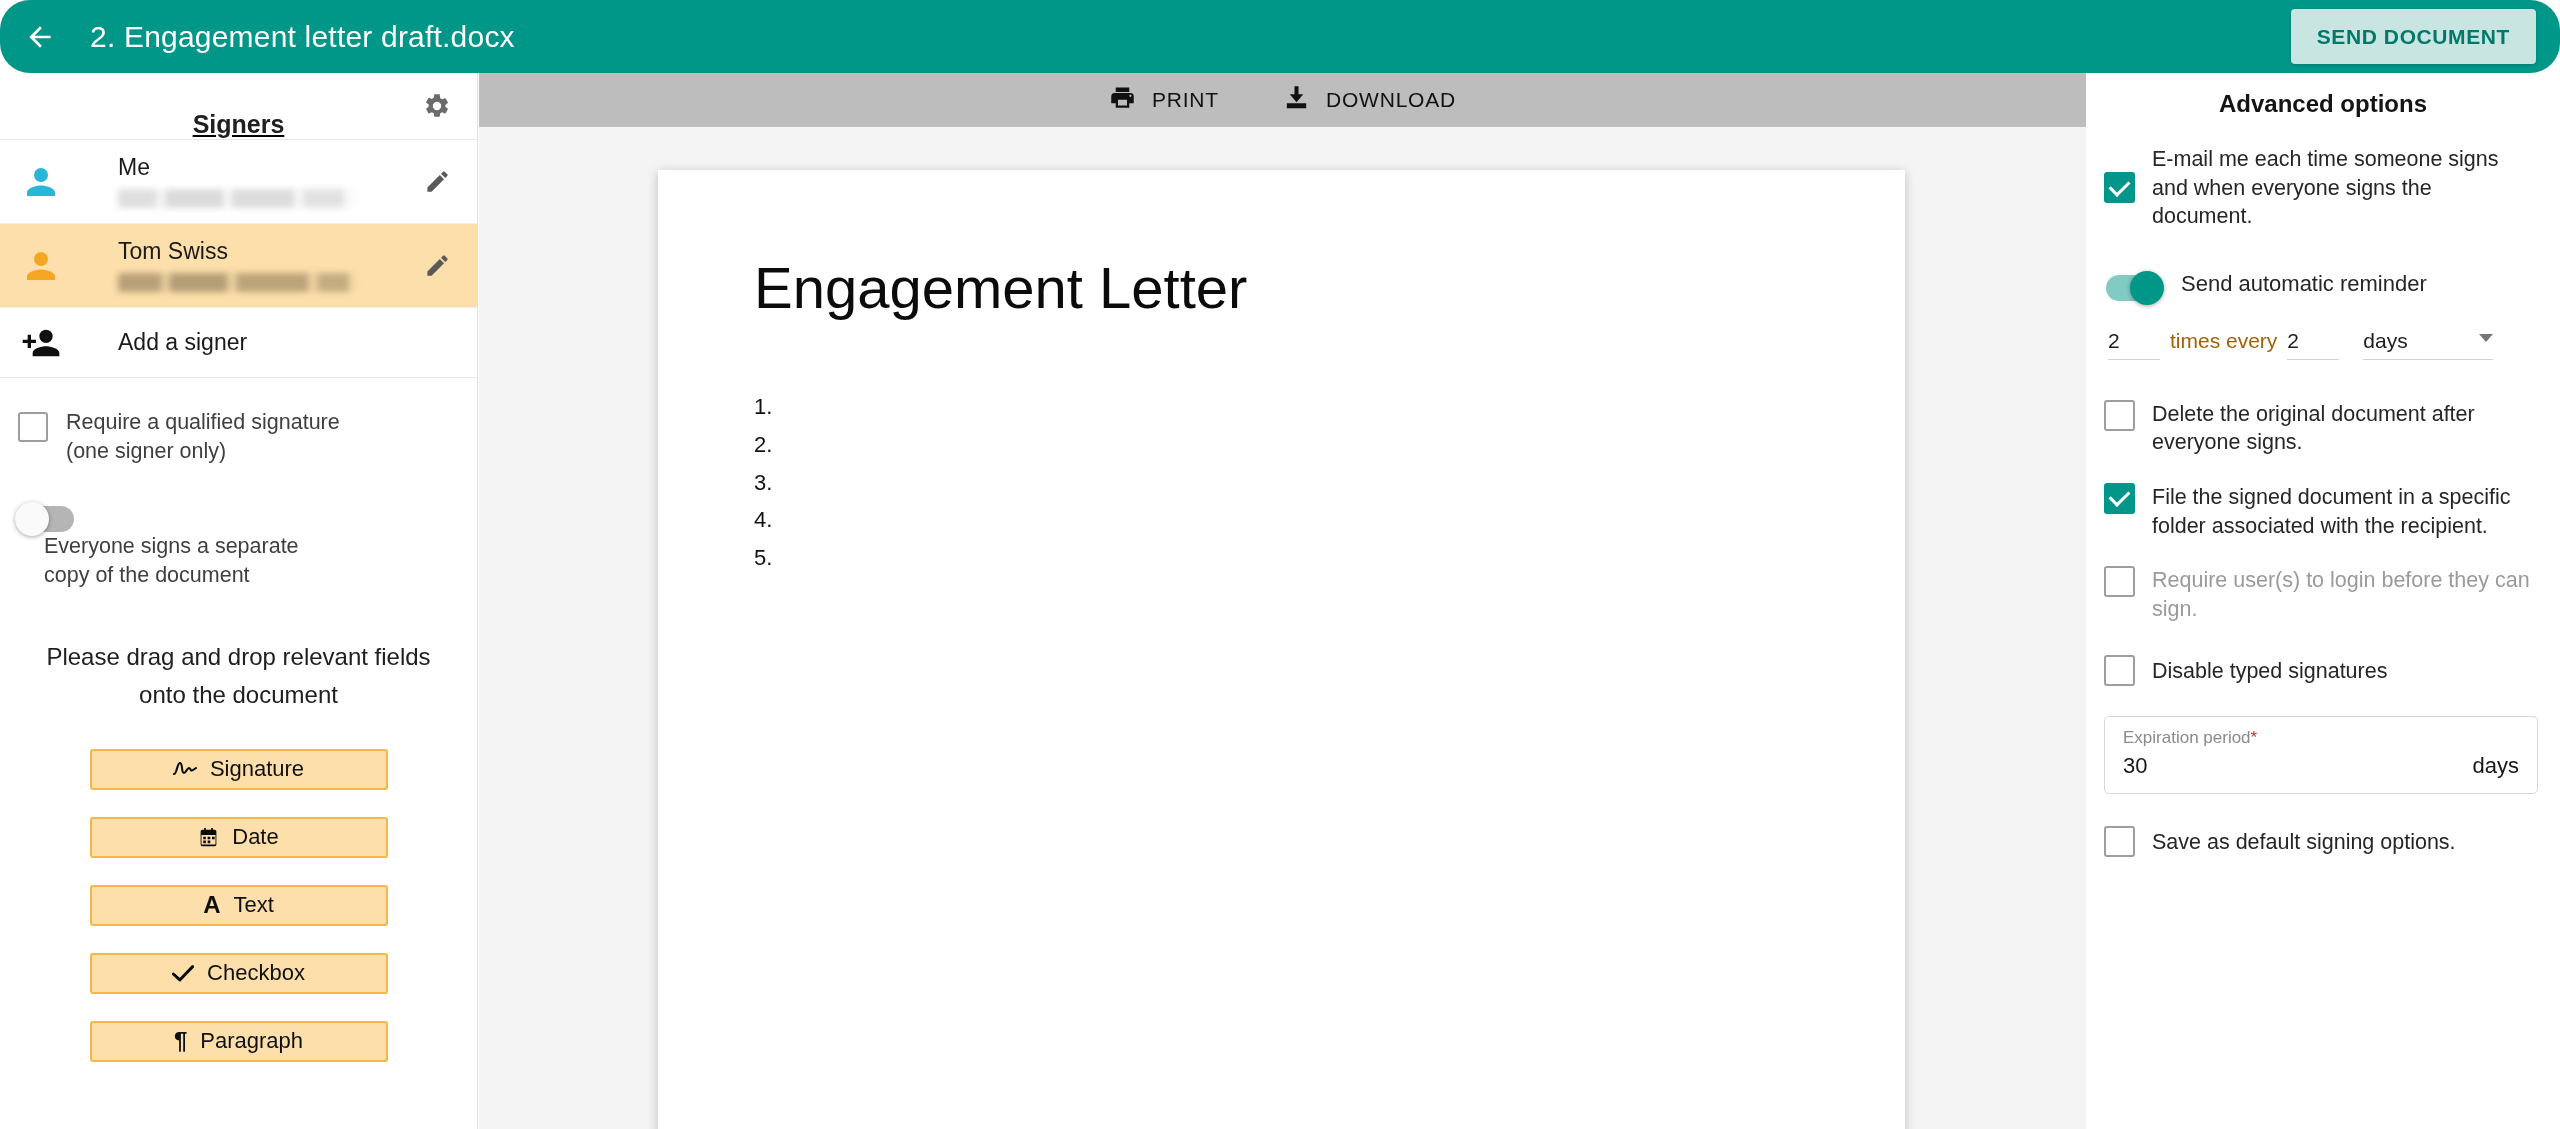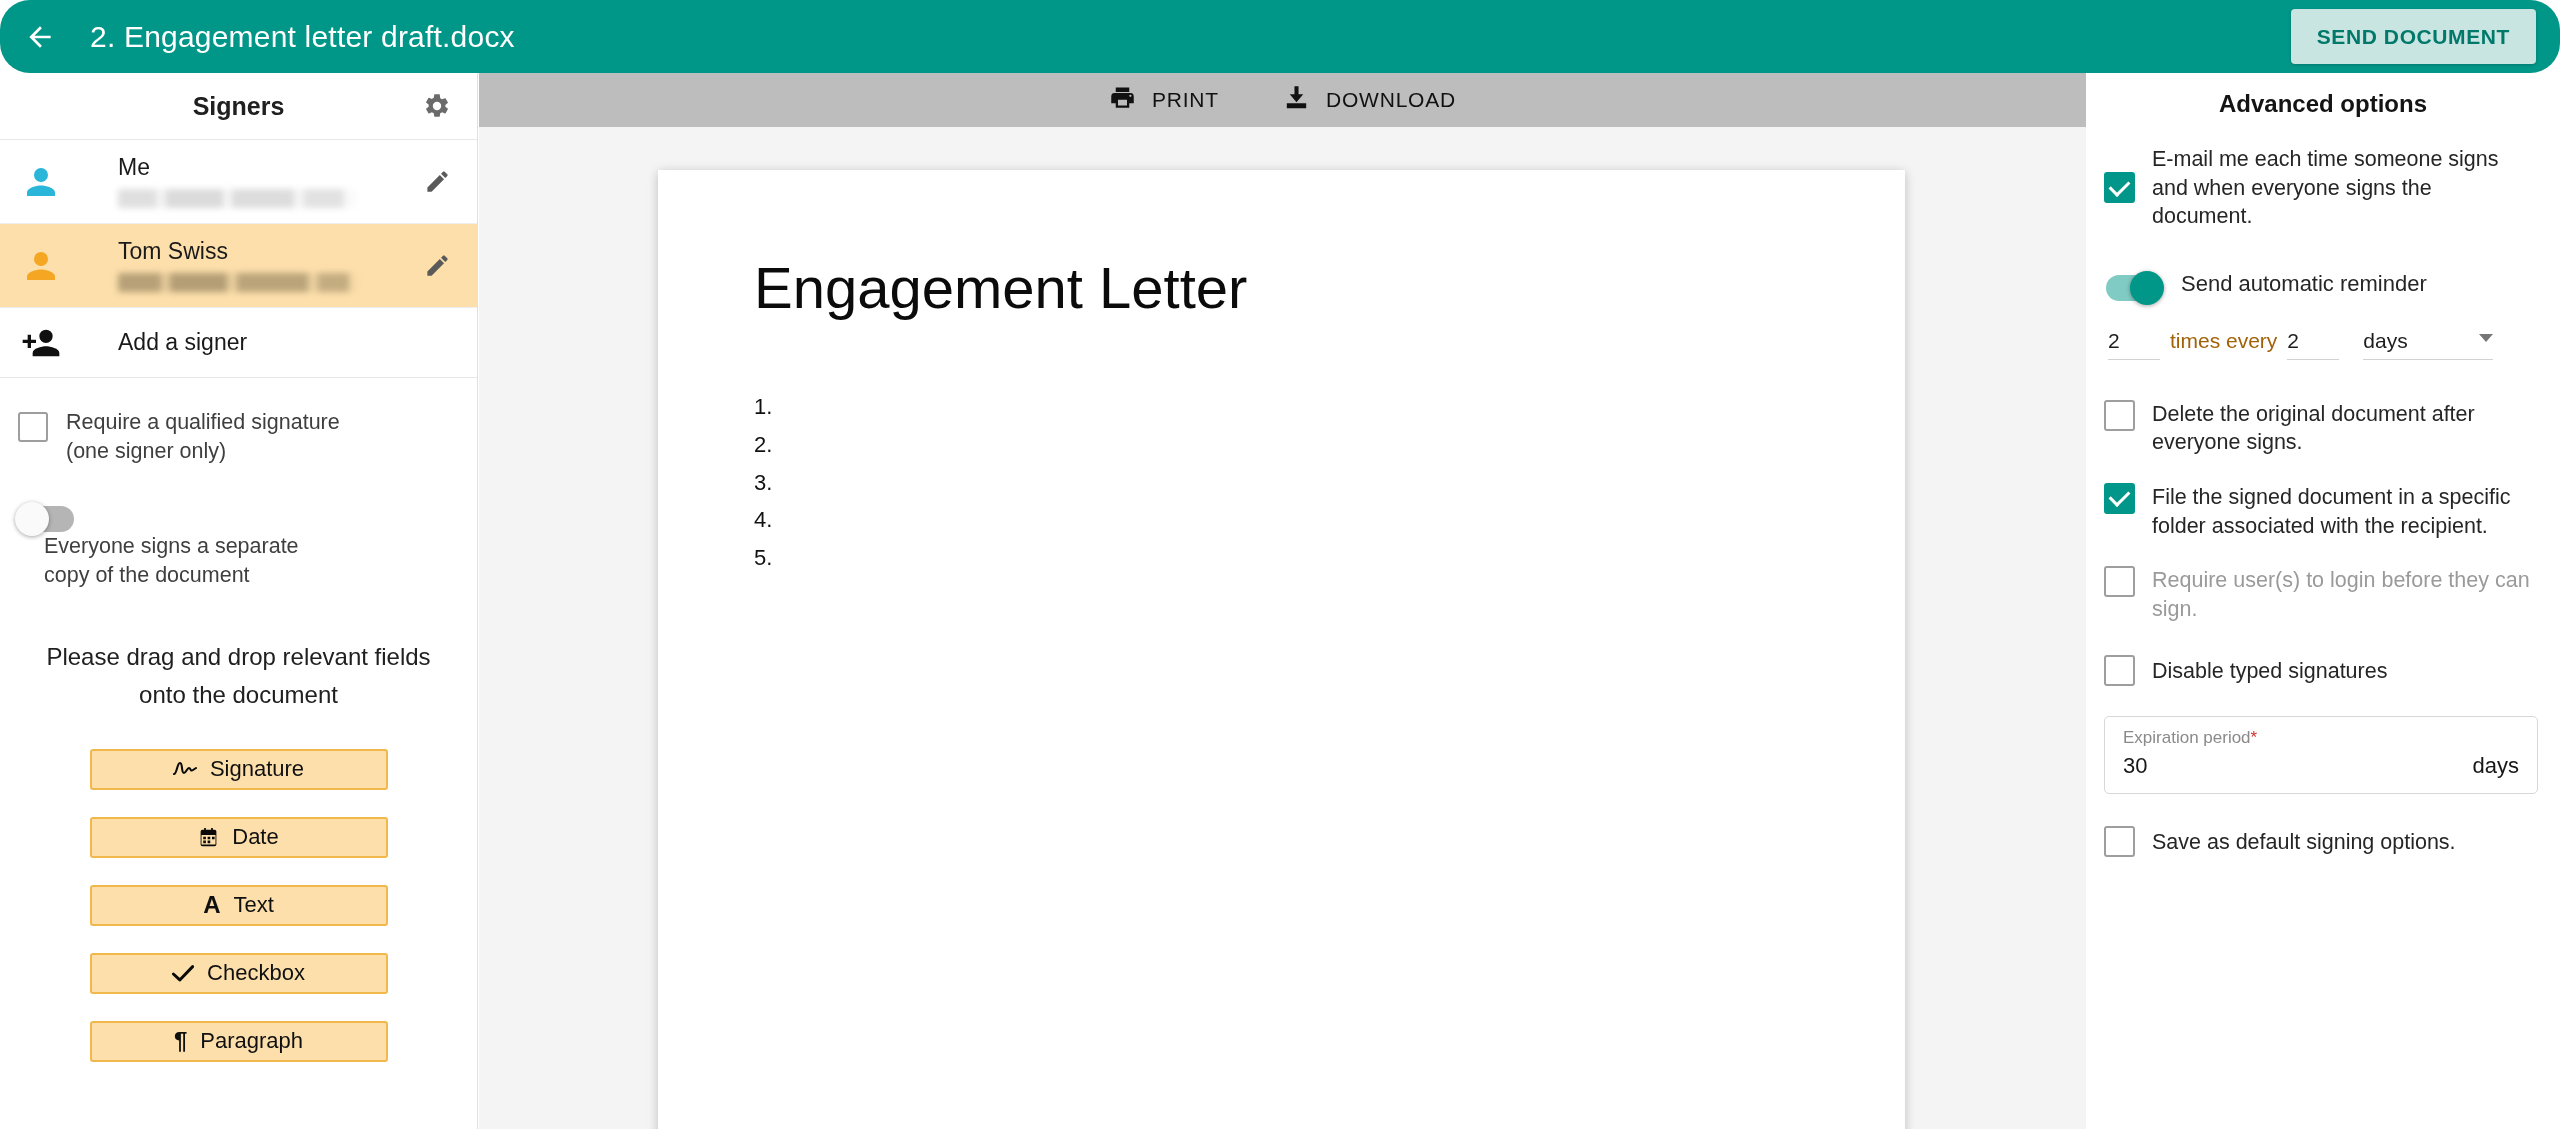--- a/index.html
+++ b/index.html
@@ -40,22 +40,23 @@
 
   
   #sidebar {
     position: absolute; left: 0; top: 73px; width: 478px; height: 1056px;
     background: #ffffff;
     border-right: 1px solid #e0e0e0;
     overflow: hidden;
   }
   #signers-header {
     height: 67px; position: relative;
-    display: flex; align-items: center; justify-content: center;
+    display: flex; align-items: flex-end; justify-content: center;
     border-bottom: 1px solid #e8e8e8;
+    text-decoration: underline;
   }
   #signers-title { font-size: 25px; font-weight: 700; color: #202020; }
   #gear-btn {
     position: absolute; right: 20px; top: 50%; transform: translateY(-50%);
     width: 40px; height: 40px; display: flex; align-items: center;
     justify-content: center; cursor: pointer;
   }
 
   .signer-row {
     position: relative; display: flex; align-items: center;

